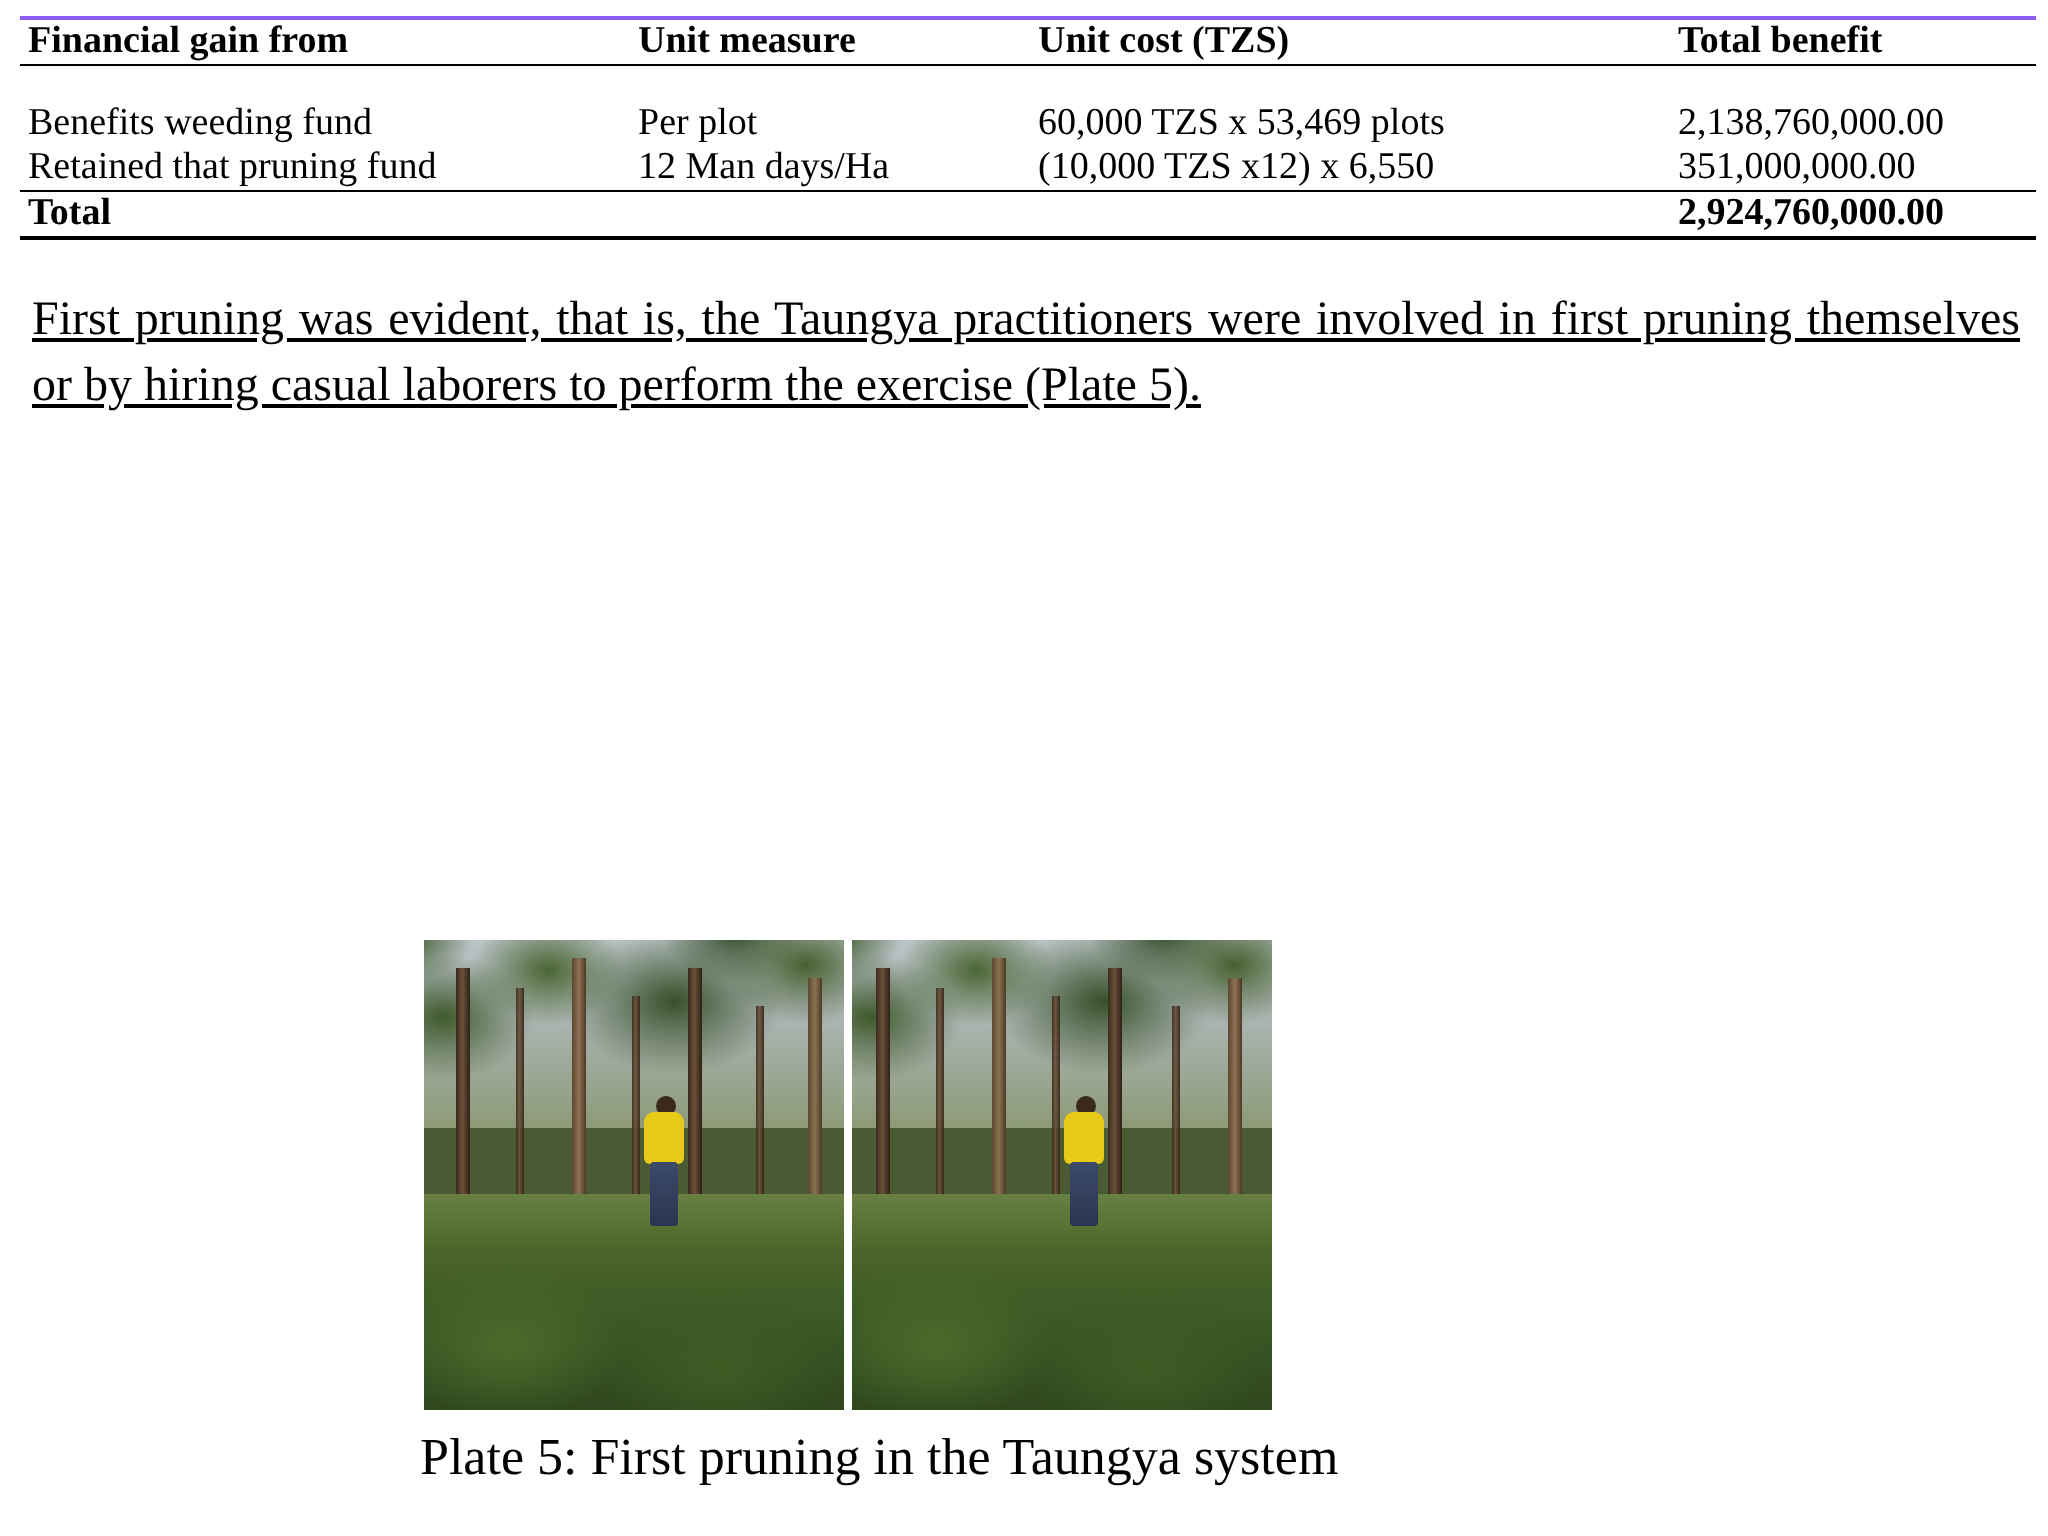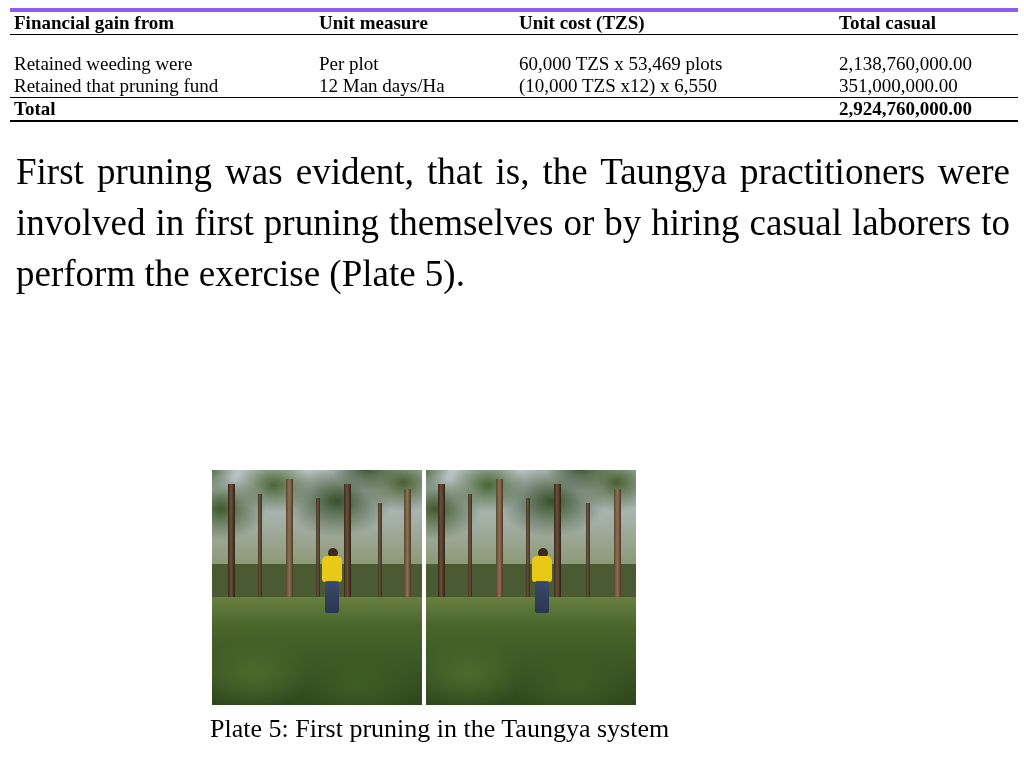--- a/index.html
+++ b/index.html
@@ -40,21 +40,21 @@
     text-align: left;
     vertical-align: top;
     padding: 0;
   }
   thead tr th {
     font-weight: bold;
     font-size: 19px;
     padding: 9px 0 10px 0;
   }
   thead tr {
-    border-top: 4px solid #8b5cf6;
+    border-top: 2px solid #8b5cf6;
     border-bottom: 1.5px solid #000;
   }
   tbody tr td {
     padding: 11px 0 11px 0;
   }
   tbody tr.first-data td {
     padding-top: 18px;
   }
   tfoot tr {
     border-top: 1.5px solid #000;
@@ -65,24 +65,25 @@
     padding: 9px 0 9px 0;
   }
   .col-a { width: 305px; padding-left: 4px !important; }
   .col-b { width: 200px; }
   .col-c { width: 320px; }
   .col-d { width: 179px; }
 
   
   .body-par {
     margin: 24px 4px 0 6px;
-    font-size: 37px;
+    font-size: 24px;
     line-height: 1.38;
     text-align: justify;
     text-justify: inter-word;
+    text-decoration: underline;
   }
 
   
   .plate-wrap {
     position: absolute;
     left: 212px;
     top: 470px;
     width: 424px;
   }
   .photos {
@@ -183,26 +184,26 @@
 
 <div class="page">
 
 
   <table class="benefits">
     <thead>
       <tr>
         <th class="col-a">Financial gain from</th>
         <th class="col-b">Unit measure</th>
         <th class="col-c">Unit cost (TZS)</th>
-        <th class="col-d">Total casual</th>
+        <th class="col-d">Total benefit</th>
       </tr>
     </thead>
     <tbody>
       <tr class="first-data">
-        <td class="col-a">Retained weeding were</td>
+        <td class="col-a">Benefits weeding fund</td>
         <td class="col-b">Per plot</td>
         <td class="col-c">60,000 TZS x 53,469 plots</td>
         <td class="col-d">2,138,760,000.00</td>
       </tr>
       <tr>
         <td class="col-a">Retained that pruning fund</td>
         <td class="col-b">12 Man days/Ha</td>
         <td class="col-c">(10,000 TZS x12) x 6,550</td>
         <td class="col-d">351,000,000.00</td>
       </tr>

